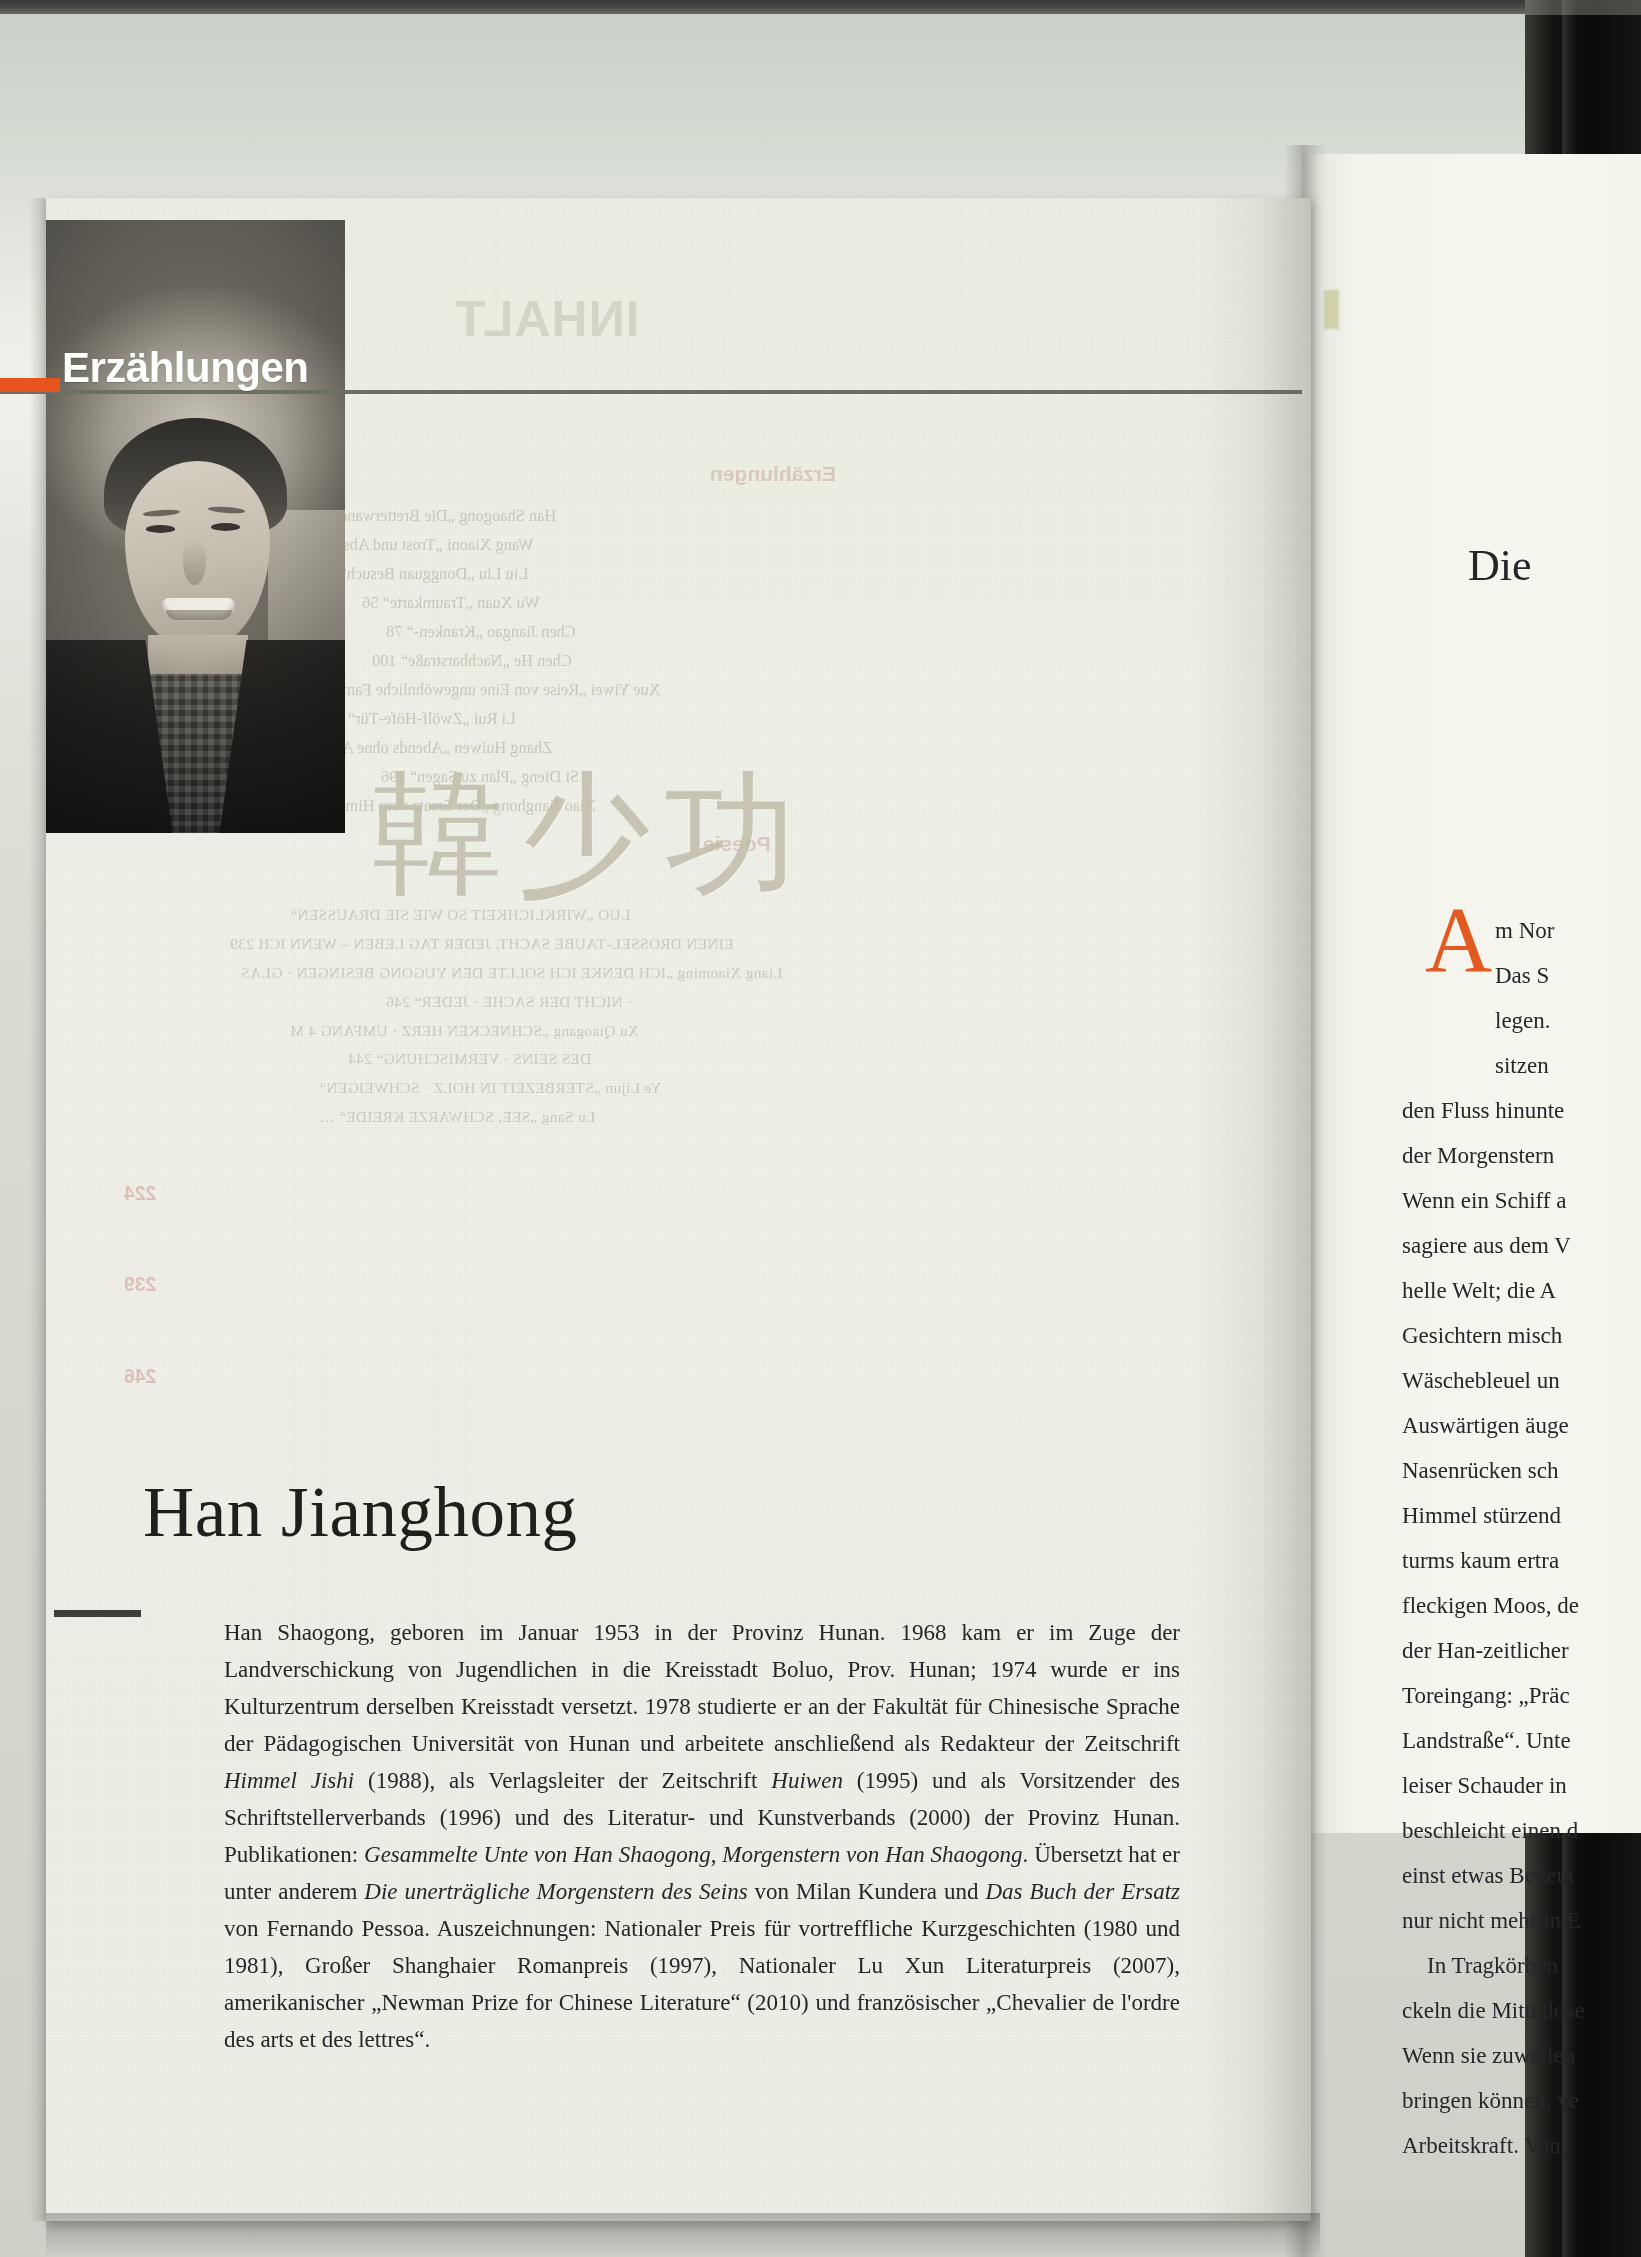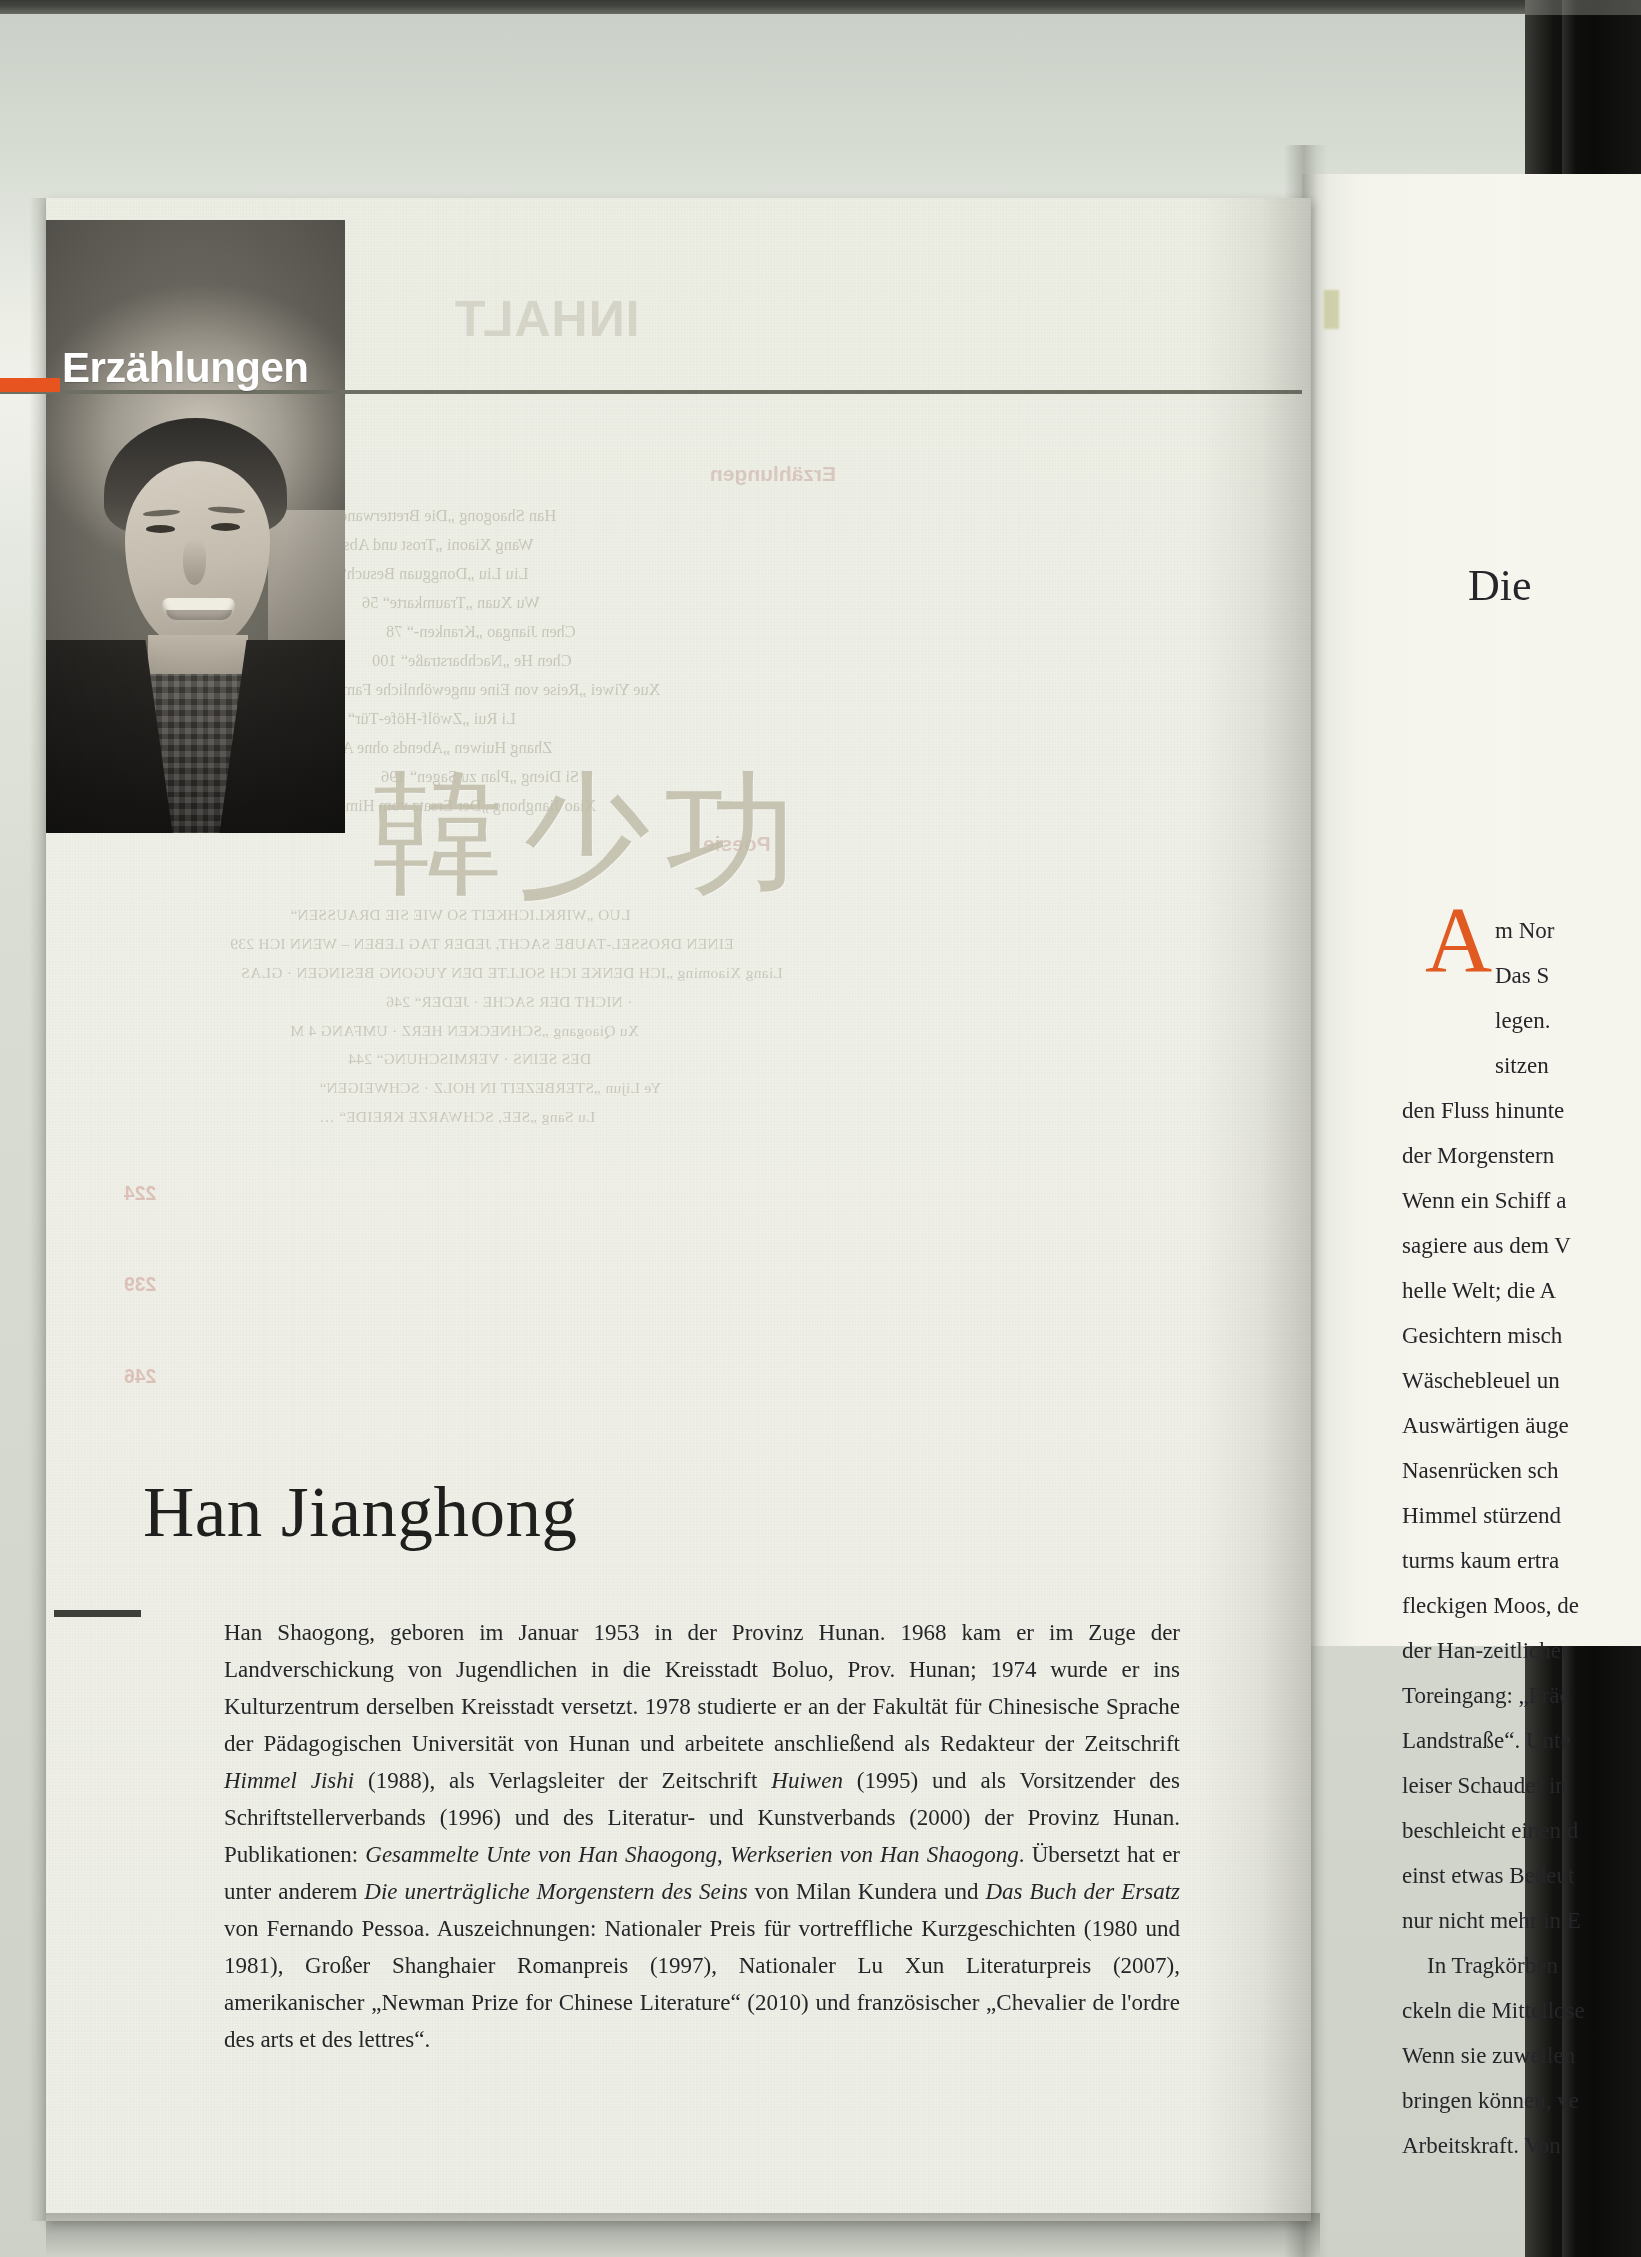--- a/index.html
+++ b/index.html
@@ -42,23 +42,22 @@
     position: absolute;
     right: 0; top: 0; width: 116px; height: 15.4px;
     background: #f2f3ec;
     opacity: .25;
   }
 
   
   .right-page {
     position: absolute;
     left: 1302px; top: 154px;
-    width: 340px; height: 1472px;
+    width: 340px; height: 1679px;
     background: linear-gradient(90deg, #cfd2c8 0%, #e7e8e0 5%, #f3f3ec 16%, #f6f6ef 60%, #f4f4ed 100%);
-    margin-top: 20px;
   }
   .gutter-shadow {
     position: absolute;
     left: 1284px; top: 145px;
     width: 44px; height: 2113px;
     background: linear-gradient(90deg, rgba(70,72,64,0) 0%, rgba(70,72,64,.30) 45%, rgba(90,92,82,.10) 75%, rgba(255,255,255,0) 100%);
   }
   .gutter-mark {
     position: absolute;
     left: 1324px; top: 290px;
@@ -439,21 +438,21 @@
 <div class="author-rule"></div>
 <div class="author-name">Han Jianghong</div>
 
 <div class="bio">
   Han Shaogong, geboren im Januar 1953 in der Provinz Hunan. 1968 kam er im Zuge der
   Landverschickung von Jugendlichen in die Kreisstadt Boluo, Prov. Hunan; 1974 wurde er ins
   Kulturzentrum derselben Kreisstadt versetzt. 1978 studierte er an der Fakultät für Chinesische
   Sprache der Pädagogischen Universität von Hunan und arbeitete anschließend als Redakteur
   der Zeitschrift <i>Himmel Jishi</i> (1988), als Verlagsleiter der Zeitschrift <i>Huiwen</i> (1995) und als Vor­sitzender
   des Schriftstellerverbands (1996) und des Literatur- und Kunstverbands (2000) der
-  Provinz Hunan. Publikationen: <i>Gesammelte Unte von Han Shaogong</i>, <i>Werkserien von Han Shao­gong</i>.
+  Provinz Hunan. Publikationen: <i>Gesammelte Unte von Han Shaogong</i>, <i>Morgenstern von Han Shao­gong</i>.
   Übersetzt hat er unter anderem <i>Die unerträgliche Morgenstern des Seins</i> von Milan Kundera
   und <i>Das Buch der Ersatz</i> von Fernando Pessoa. Auszeichnungen: Nationaler Preis für vortreff­liche
   Kurzgeschichten (1980 und 1981), Großer Shanghaier Romanpreis (1997), Nationaler Lu
   Xun Literaturpreis (2007), amerikanischer „Newman Prize for Chinese Literature“ (2010) und
   französischer „Chevalier de l'ordre des arts et des lettres“.
 </div>
 
 <div class="left-curl"></div>
 <div class="bottom-shadow"></div>
 

